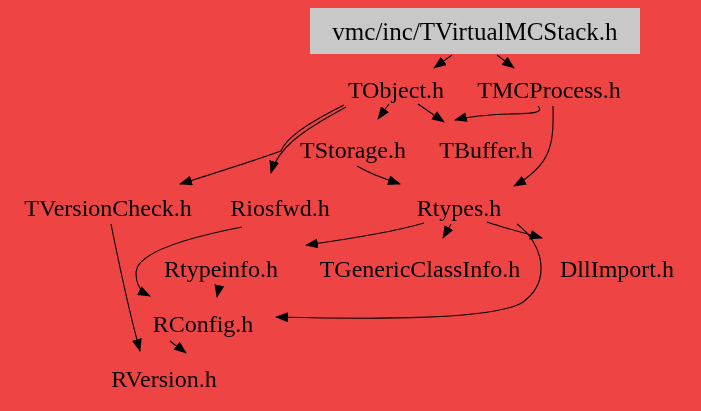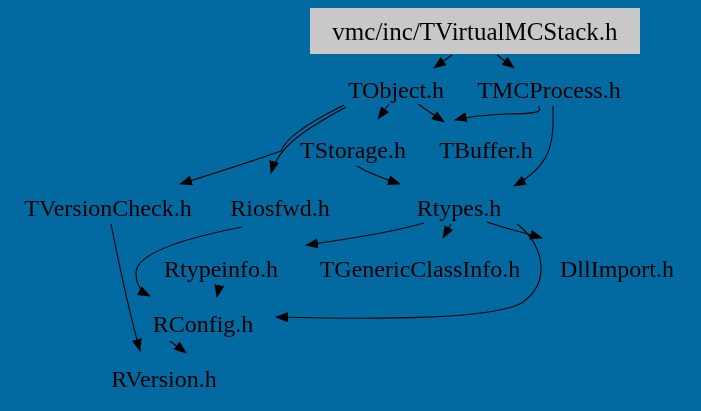--- a/index.html
+++ b/index.html
@@ -4,21 +4,21 @@
 <style>
   html, body {
     margin: 0;
     padding: 0;
     background: #ffffff;
   }
   .graph-wrap {
     position: relative;
     width: 701px;
     height: 411px;
-    background: #0369a1;
+    background: #ef4444;
     overflow: hidden;
   }
   svg {
     display: block;
     font-family: "Liberation Serif", "DejaVu Serif", serif;
   }
   .edge {
     stroke: #000000;
     stroke-width: 1.1;
     fill: none;

